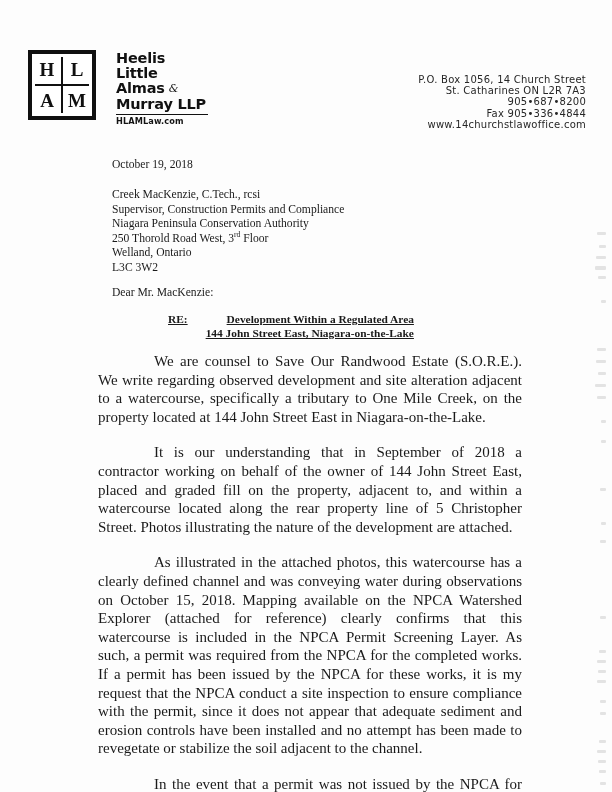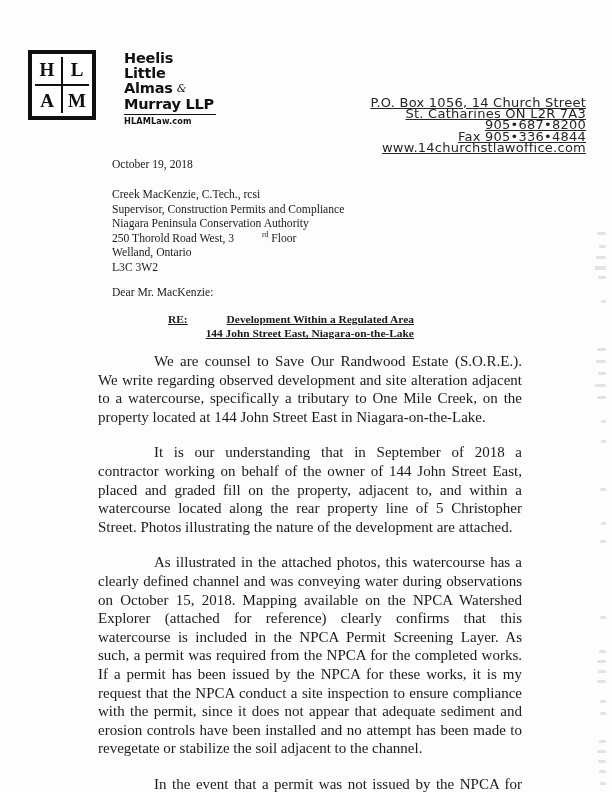--- a/index.html
+++ b/index.html
@@ -72,21 +72,21 @@
     position: absolute;
     top: 50%;
     left: 3px;
     right: 3px;
     height: 2px;
     margin-top: -1px;
     background: #101010;
   }
 
   .firm-block {
-    margin-left: 28px;
+    margin-left: 20px;
     padding-top: 1px;
   }
   .firm-name {
     font-family: "DejaVu Sans", sans-serif;
     font-weight: bold;
     font-size: 14.5px;
     line-height: 15.2px;
     letter-spacing: -0.2px;
     color: #111111;
     white-space: nowrap;
@@ -110,28 +110,27 @@
     font-weight: bold;
     font-size: 8.2px;
     letter-spacing: 0.1px;
     color: #141414;
   }
 
   
   .contact {
     position: absolute;
     right: 26px;
-    top: 97px;
+    top: 74px;
     text-align: right;
     font-family: "DejaVu Sans", sans-serif;
-    font-size: 13px;
+    font-size: 10px;
     line-height: 11.2px;
     letter-spacing: 0.25px;
     color: #262626;
-    text-decoration: underline;
   }
 
   
   .date-line {
     position: absolute;
     left: 112px;
     top: 158px;
     font-size: 11.6px;
   }
 
@@ -139,21 +138,20 @@
     position: absolute;
     left: 112px;
     top: 188px;
     font-size: 11.6px;
     line-height: 14.6px;
   }
   .recipient sup {
     font-size: 7.6px;
     vertical-align: super;
     line-height: 0;
-    margin-left: 28px;
   }
 
   .salutation {
     position: absolute;
     left: 112px;
     top: 286px;
     font-size: 11.6px;
   }
 
   .re-block {

